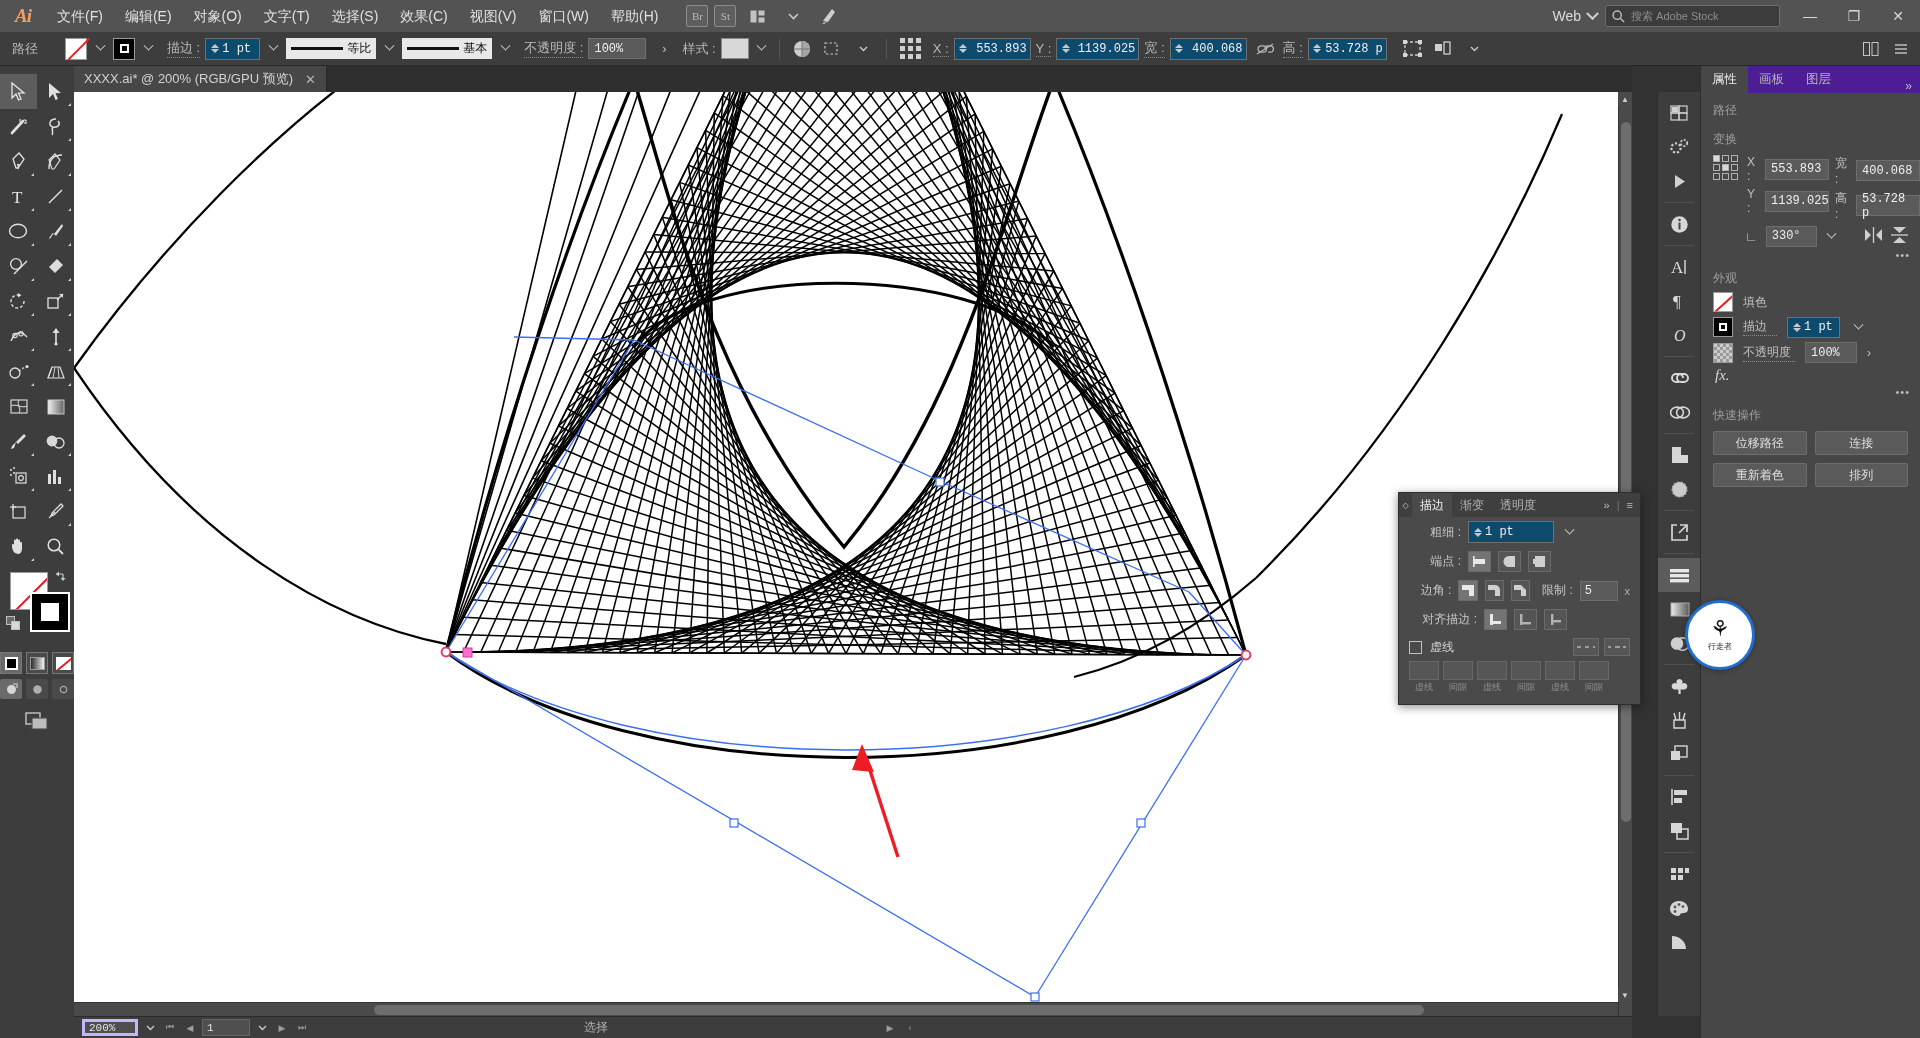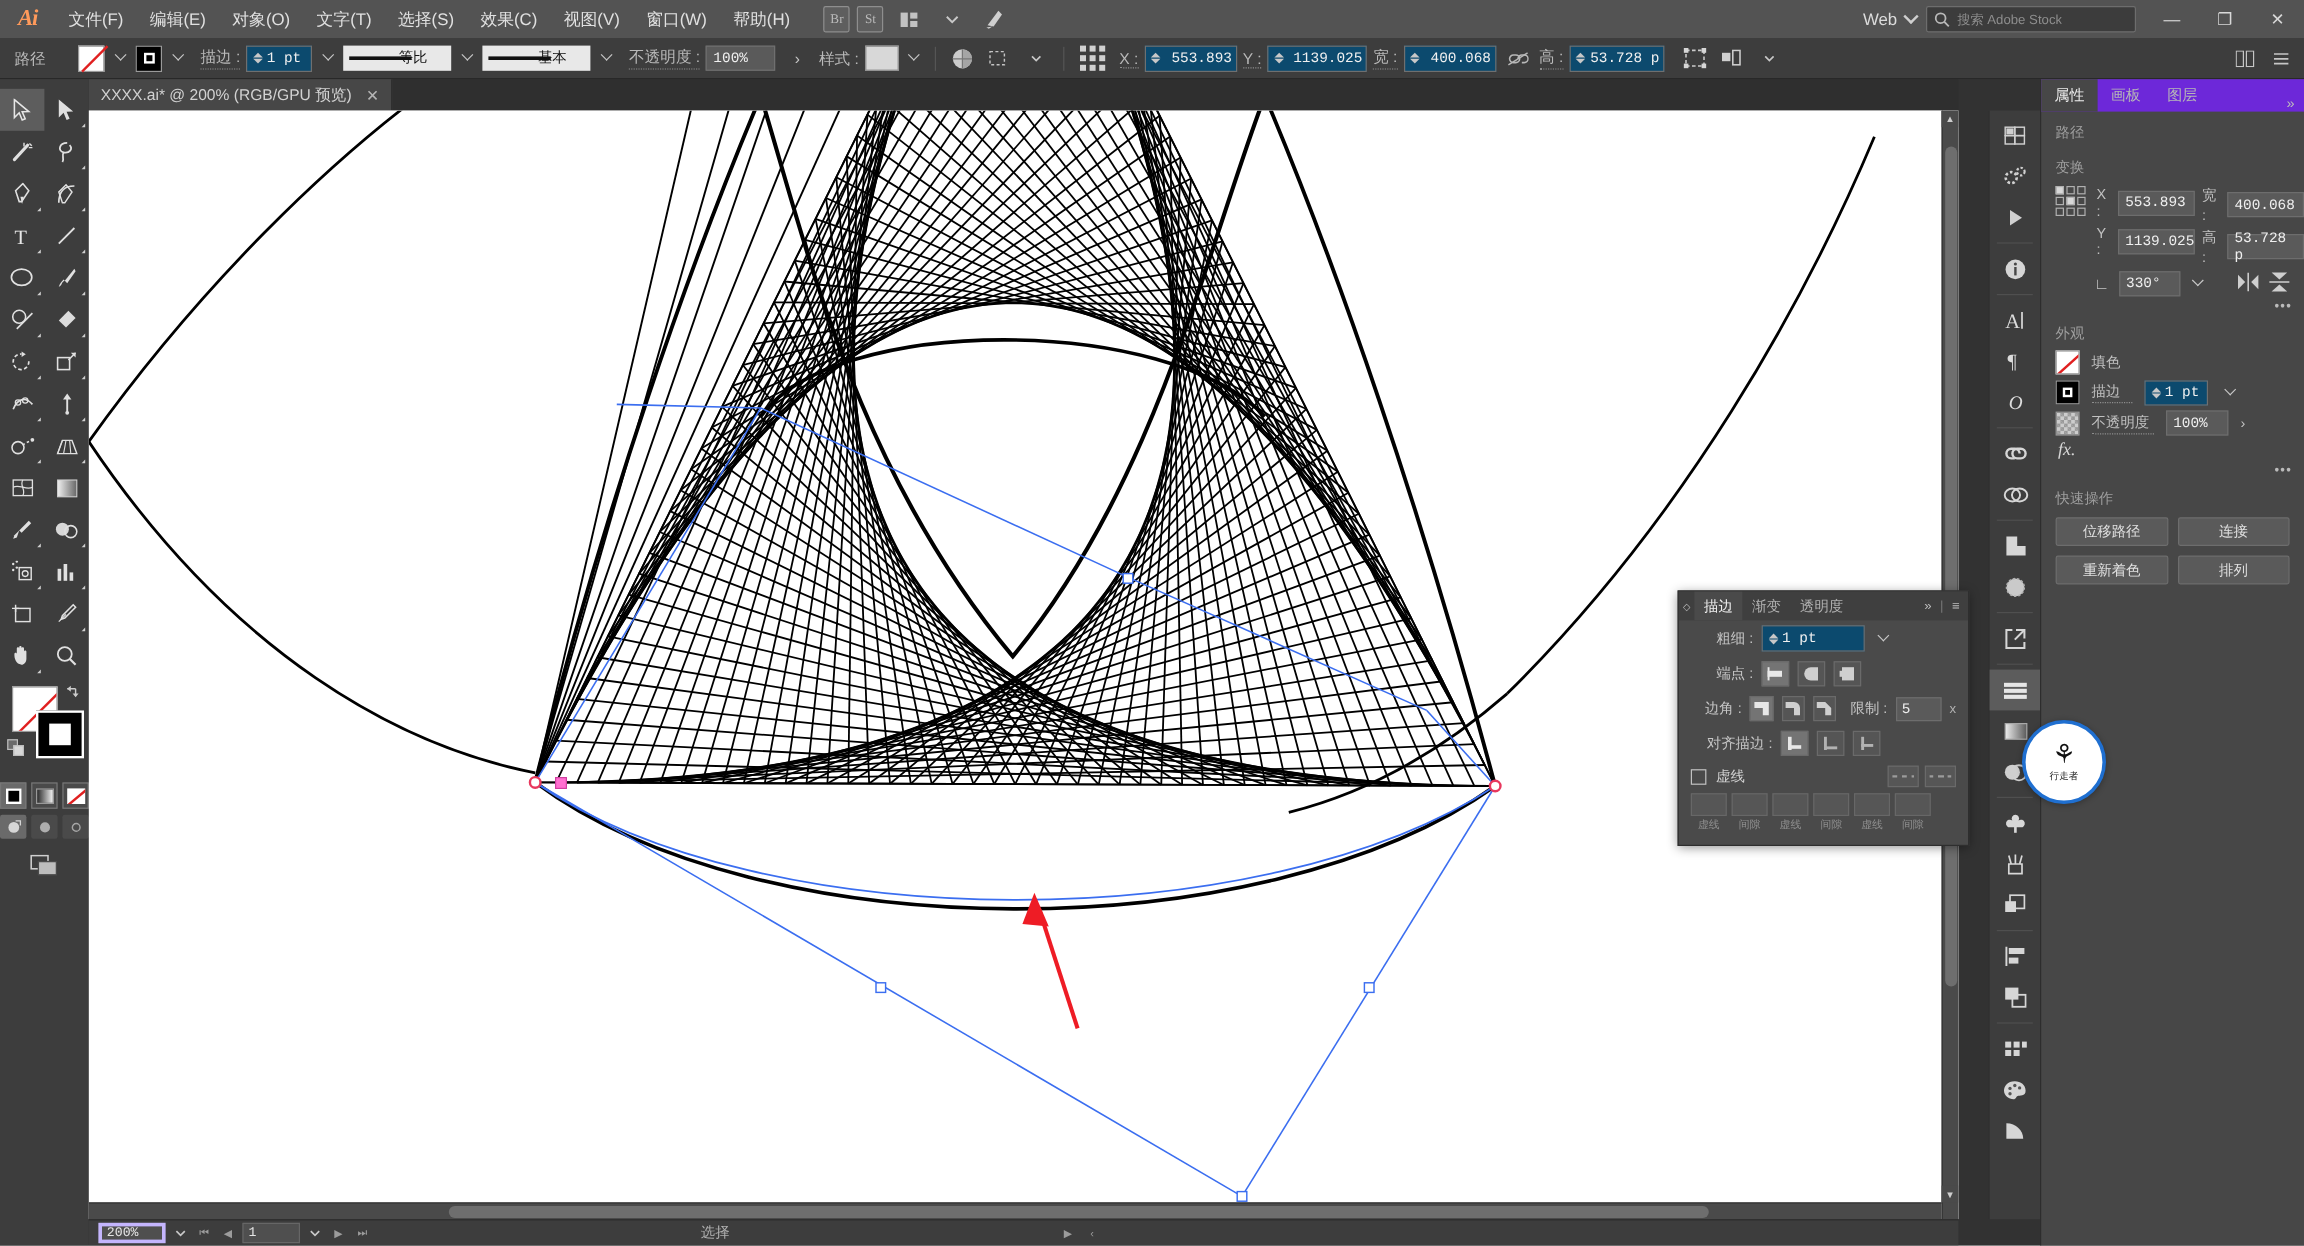--- a/index.html
+++ b/index.html
@@ -78,21 +78,21 @@
   .spinner{ width:11px; display:flex; flex-direction:column; align-items:center;
             justify-content:center; gap:1px; margin-right:2px; }
   .spinner b{ display:block; width:0;height:0;border-left:4px solid transparent;
               border-right:4px solid transparent; }
   .spinner b.up{ border-bottom:4px solid #c8c8c8; }
   .spinner b.dn{ border-top:4px solid #c8c8c8; }
   .field-wrap{ display:flex; align-items:center; background:#0c4a6e; border:1px solid #6f6f6f;
                height:22px; padding:0 3px; }
   .strokeprof{
     width:90px; height:21px; background:#e8e8e8; display:flex; align-items:center;
-    justify-content:flex-end; padding-right:20px; color:#111; font-size:12px; position:relative;
+    justify-content:flex-end; padding-right:5px; color:#111; font-size:12px; position:relative;
   }
   .strokeprof:before{
     content:""; position:absolute; left:5px; top:9px; width:52px; height:3px; background:#111;
   }
   .stylebox{ width:28px; height:21px; background:#d8d8d8; border:1px solid #8a8a8a; }
   .ctl-icon{ width:26px; height:24px; display:flex; align-items:center; justify-content:center;
              color:#c5c5c5; font-size:13px; }
   .vsep{ width:1px; height:20px; background:#555; margin:0 4px; }
 
   
@@ -203,21 +203,21 @@
     color:#cfcfcf;
   }
   .dockico.sel{ background:#5c5c5c; }
   .docksep{ height:1px; background:#4f4f4f; margin:4px 6px; }
 
   
   .proppanel{
     position:absolute; right:0; top:66px; width:220px; height:972px; background:#474747;
     border-left:1px solid #2d2d2d;
   }
-  .pp-tabs{ display:flex; height:27px; background:#6d28d9; align-items:flex-end; }
+  .pp-tabs{ display:flex; height:27px; background:#4c1d95; align-items:flex-end; }
   .pp-tab{ padding:0 11px; height:27px; line-height:27px; font-size:12.5px; color:#b7b7b7; }
   .pp-tab.active{ background:#474747; color:#eaeaea; }
   .pp-sec-title{ font-size:12px; color:#9e9e9e; padding:9px 12px 3px; }
   .pp-row{ display:flex; align-items:center; padding:2px 12px; gap:6px; }
   .pp-lbl{ font-size:12px; color:#c0c0c0; }
   .pp-lbl.dot{ border-bottom:1px dotted #8d8d8d; }
   .tf-grid{ width:26px; height:26px; display:grid; grid-template-columns:repeat(3,8px);
             grid-template-rows:repeat(3,8px); gap:1px; }
   .tf-grid s{ display:block; width:7px;height:7px; border:1px solid #b0b0b0; background:none; }
   .tf-grid s.on{ background:#d8d8d8; }

